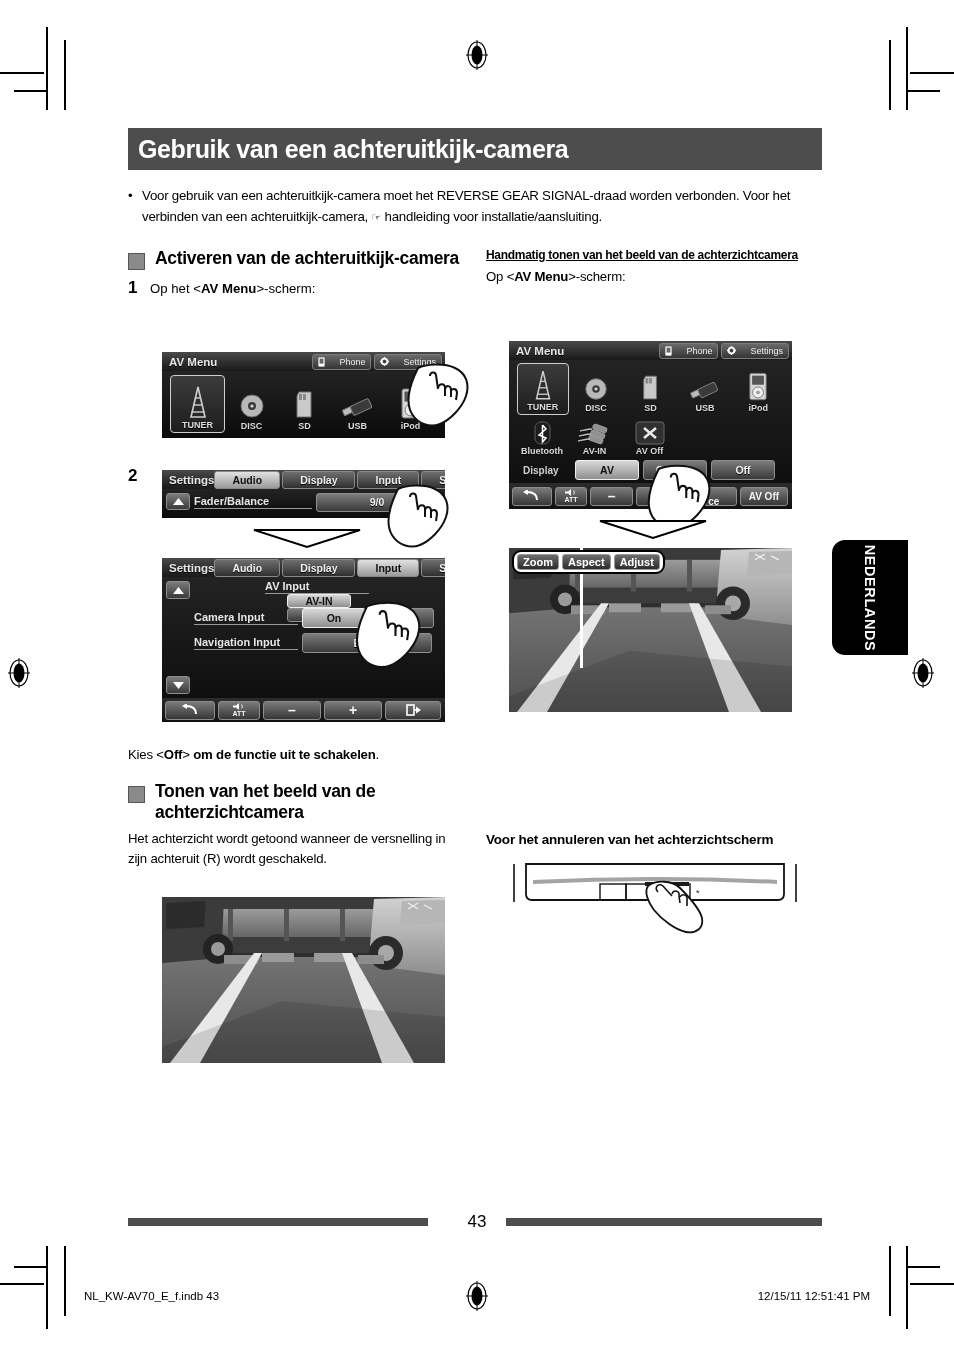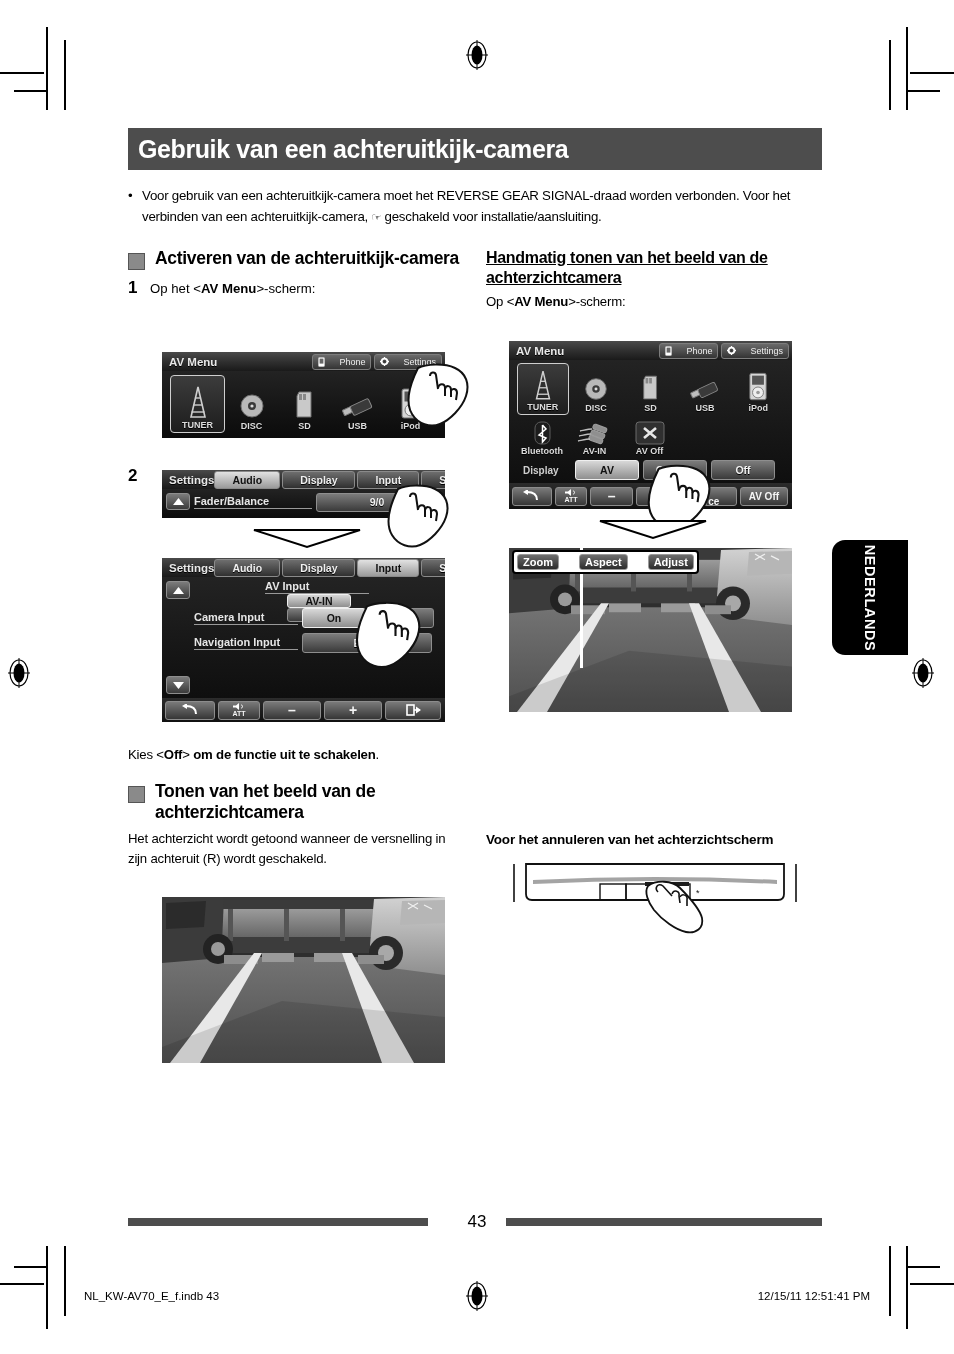--- a/index.html
+++ b/index.html
@@ -29,21 +29,21 @@
   
   .col{position:absolute;top:248px;}
   .col-l{left:128px;width:332px;}
   .col-r{left:486px;width:336px;}
 
   
   .h2{display:flex;align-items:flex-start;margin:0 0 6px 0;}
   .h2-sq{width:15px;height:15px;background:#8a8a8a;border:1px solid #555;
          margin:5px 10px 0 0;flex:0 0 15px;}
   .h2-tx{font-size:17.5px;font-weight:bold;line-height:1.22;letter-spacing:-.3px;}
-  .h3{font-size:16px;font-weight:bold;line-height:1.25;letter-spacing:-.3px;
+  .h3{font-size:12px;font-weight:bold;line-height:1.25;letter-spacing:-.3px;
       text-decoration:underline;margin:0 0 2px 0;}
   .h4{font-size:13.5px;font-weight:bold;letter-spacing:-.2px;margin:0;}
 
   .step{display:flex;margin-top:8px;}
   .step-n{font-size:17px;font-weight:bold;width:22px;flex:0 0 22px;line-height:1.2;}
   .step-t{font-size:13.2px;line-height:1.35;padding-top:2px;}
 
   .para{font-size:13.2px;line-height:1.5;letter-spacing:-.2px;margin:6px 0 0 0;}
   .b{font-weight:bold;}
 
@@ -96,22 +96,22 @@
   
   .arrow{position:absolute;}
 
   
   .finger{position:absolute;pointer-events:none;}
 
   
   .photo{position:relative;overflow:hidden;background:#5a5a5a;}
 
   
-  .callout{position:absolute;border:2.2px solid #000;border-radius:4px;background:#fff;
-       display:flex;align-items:center;gap:20px;padding:2px 3px;}
+  .callout{position:absolute;border:2.2px solid #000;border-radius:9px;background:#fff;
+       display:flex;align-items:center;gap:3px;padding:2px 3px;}
   .cbtn{background:linear-gradient(180deg,#6d6d6d,#2c2c2c);border:1px solid #9a9a9a;
        border-radius:3px;color:#fff;font-size:11px;font-weight:bold;padding:1px 5px;}
 
   
   .sidetab{position:absolute;left:832px;top:540px;width:76px;height:115px;
        background:#000;border-radius:13px 0 0 13px;}
   .sidetab span{position:absolute;left:50%;top:50%;color:#fff;font-size:14.5px;
        font-weight:bold;letter-spacing:.6px;white-space:nowrap;
        transform:translate(-50%,-50%) rotate(90deg);}
 
@@ -171,21 +171,21 @@
     <line x1="0" y1="15" x2="22" y2="15" stroke="#000" stroke-width="1"></line>
   </svg>
 
   <div class="banner">
     <div class="banner-text">Gebruik van een achteruitkijk-camera</div>
   </div>
 
   <div class="intro">
     <div class="intro-row">
       <div class="bullet">•</div>
-      <div class="intro-txt"><span>Voor gebruik van een achteruitkijk-camera moet het REVERSE GEAR SIGNAL-draad worden verbonden. Voor het verbinden van een achteruitkijk-camera,</span> <span class="hand-sym">☞</span> <span>geschakeld voor installatie/aansluiting.</span></div>
+      <div class="intro-txt"><span>Voor gebruik van een achteruitkijk-camera moet het REVERSE GEAR SIGNAL-draad worden verbonden. Voor het verbinden van een achteruitkijk-camera,</span> <span class="hand-sym">☞</span> <span>handleiding voor installatie/aansluiting.</span></div>
     </div>
   </div>
 
   <div class="col col-l">
 
     <div class="h2">
       <div class="h2-sq"></div>
       <div class="h2-tx">Activeren van de achteruitkijk-camera</div>
     </div>
 

